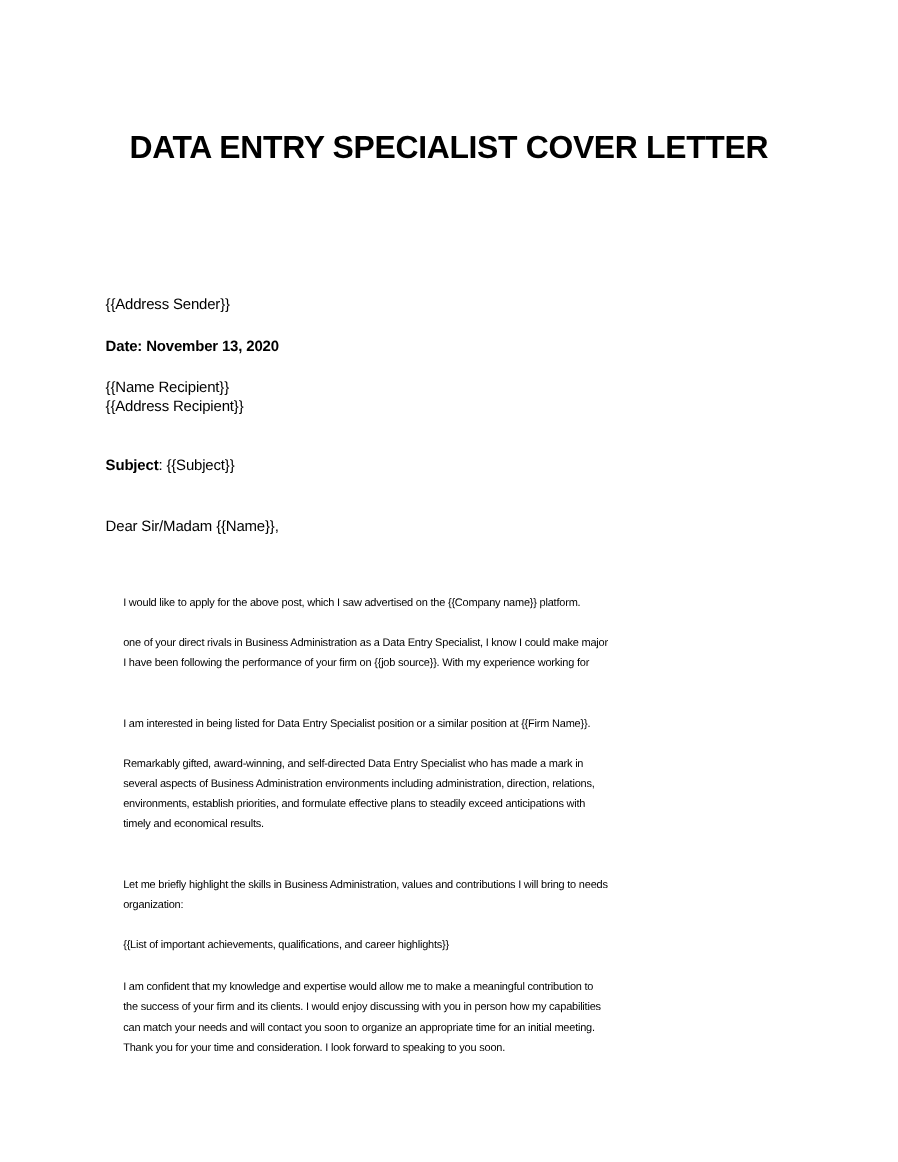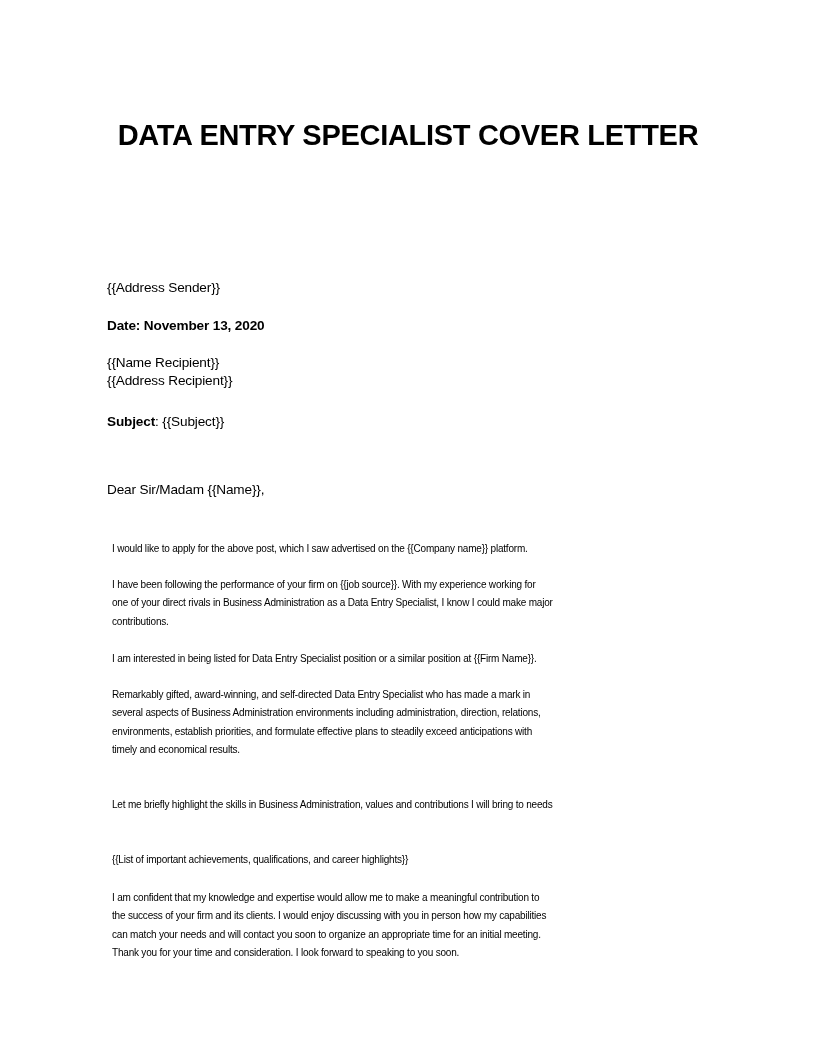--- a/index.html
+++ b/index.html
@@ -34,21 +34,21 @@
       top: 112px;
       margin: 0;
     }
     .title span { display: block; }
     .line {
       position: absolute;
       left: 96px;
       width: 630px;
       font-size: 13.6px;
       line-height: 18.3px;
-      margin: 11px;
+      margin: 0;
       white-space: nowrap;
       letter-spacing: -0.15px;
     }
     .para {
       position: absolute;
       left: 96px;
       width: 630px;
       font-size: 10px;
       line-height: 18.3px;
       margin: 16px;
@@ -66,47 +66,47 @@
     <span>DATA ENTRY SPECIALIST COVER LETTER</span>
   </h1>
 
   <p class="line" style="top:268px;">{{Address Sender}}</p>
 
   <p class="line" style="top:306px;font-weight:bold;">Date: November 13, 2020</p>
 
   <p class="line" style="top:343px;">{{Name Recipient}}</p>
   <p class="line" style="top:361px;">{{Address Recipient}}</p>
 
-  <p class="line" style="top:402px;"><span class="bold">Subject</span><span>: {{Subject}}</span></p>
+  <p class="line" style="top:414px;"><span class="bold">Subject</span><span>: {{Subject}}</span></p>
 
   <p class="line" style="top:470px;">Dear Sir/Madam {{Name}},</p>
 
   <div class="para" style="top:524px;">
     <span class="l">I would like to apply for the above post, which I saw advertised on the {{Company name}} platform.</span>
   </div>
 
   <div class="para" style="top:560px;">
+    <span class="l">one of your direct rivals in Business Administration as a Data Entry Specialist, I know I could make major</span>
     <span class="l">I have been following the performance of your firm on {{job source}}. With my experience working for</span>
-    <span class="l">one of your direct rivals in Business Administration as a Data Entry Specialist, I know I could make major</span>
-    <span class="l">contributions.</span>
   </div>
 
   <div class="para" style="top:634px;">
     <span class="l">I am interested in being listed for Data Entry Specialist position or a similar position at {{Firm Name}}.</span>
   </div>
 
   <div class="para" style="top:670px;">
     <span class="l">Remarkably gifted, award-winning, and self-directed Data Entry Specialist who has made a mark in</span>
     <span class="l">several aspects of Business Administration environments including administration, direction, relations,</span>
     <span class="l">environments, establish priorities, and formulate effective plans to steadily exceed anticipations with</span>
     <span class="l">timely and economical results.</span>
   </div>
 
   <div class="para" style="top:780px;">
     <span class="l">Let me briefly highlight the skills in Business Administration, values and contributions I will bring to needs</span>
+    <span class="l">organization:</span>
   </div>
 
   <div class="para" style="top:835px;">
     <span class="l">{{List of important achievements, qualifications, and career highlights}}</span>
   </div>
 
   <div class="para" style="top:873px;">
     <span class="l">I am confident that my knowledge and expertise would allow me to make a meaningful contribution to</span>
     <span class="l">the success of your firm and its clients. I would enjoy discussing with you in person how my capabilities</span>
     <span class="l">can match your needs and will contact you soon to organize an appropriate time for an initial meeting.</span>

